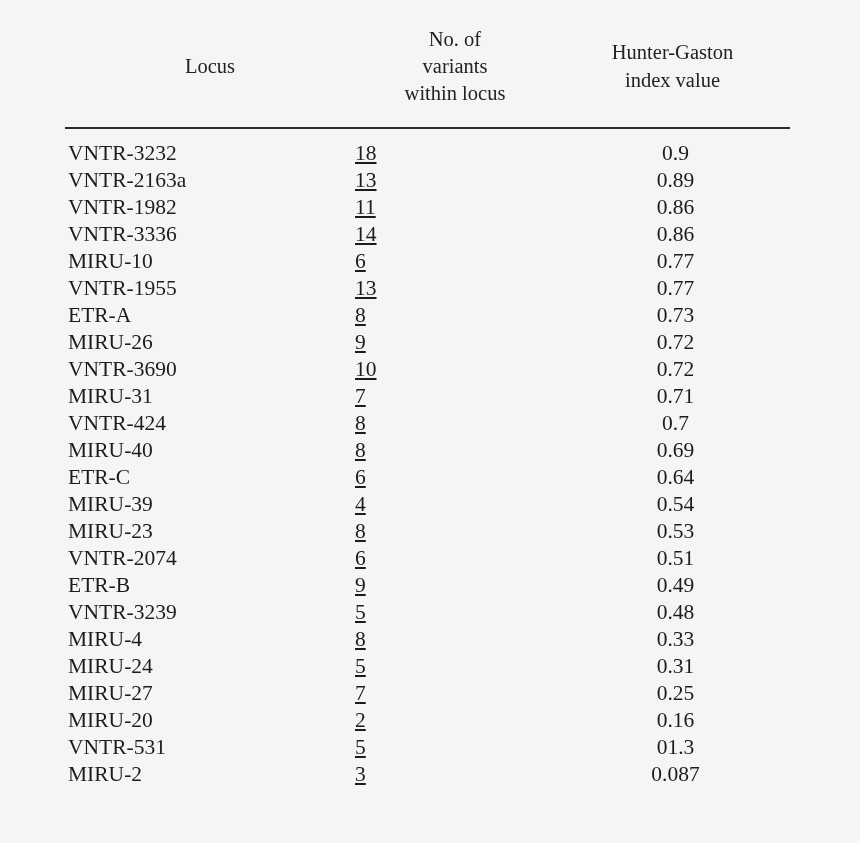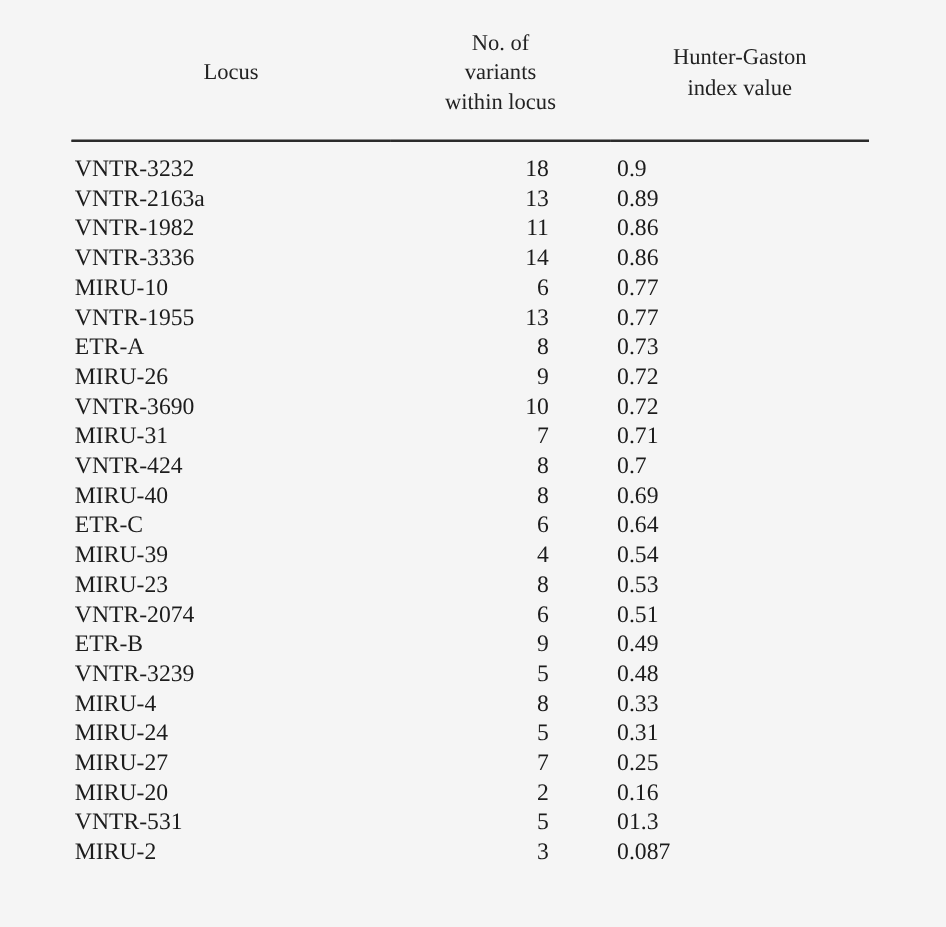--- a/index.html
+++ b/index.html
@@ -73,26 +73,27 @@
     margin-top: 29px;
   }
 
   td.locus-cell {
     text-align: left;
     padding-left: 3px;
     white-space: nowrap;
   }
 
   td.variants-cell {
-    text-align: right;
+    text-align: left;
     padding-right: 56px;
+    text-decoration: underline;
   }
 
   td.index-cell {
-    text-align: left;
+    text-align: center;
     padding-left: 6px;
   }
 
   .hdr-line { display: block; }
 </style>
 </head>
 <body>
 
 <div class="page">
   <div class="table-wrap">

